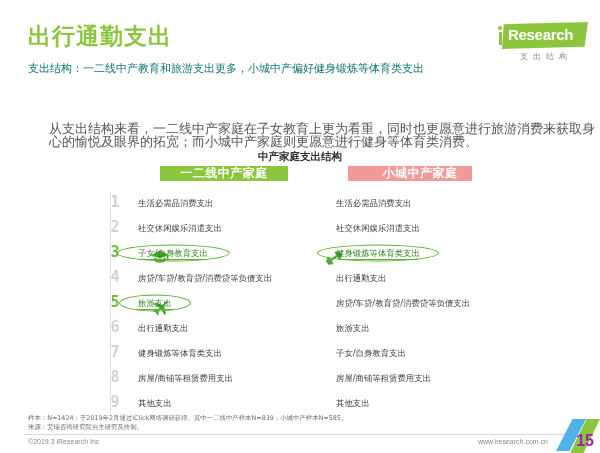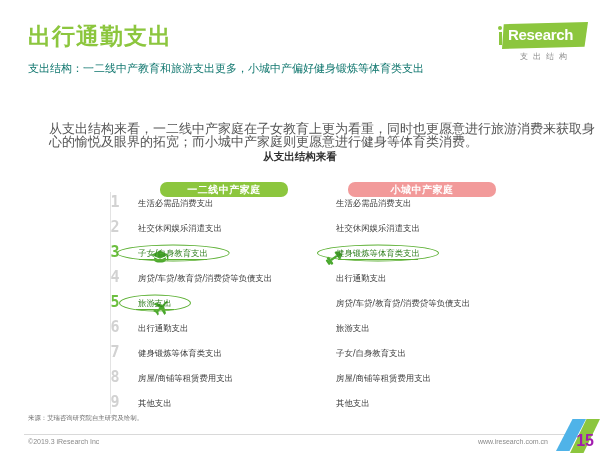--- a/index.html
+++ b/index.html
@@ -50,28 +50,27 @@
     position:absolute;left:28px;top:122px;width:548px;
     font-size:13px;color:#555;line-height:13px;margin-left:21px;
   }
 
   
   .chart-title{
     position:absolute;left:0;right:0;top:150px;
     text-align:center;font-size:10.5px;font-weight:bold;color:#2e2e2e;
   }
   .pill{
-    position:absolute;top:166px;height:15px;border-radius:7px;
-    font-size:10px;font-weight:bold;color:#fff;
+    position:absolute;top:166px;height:15px;border-radius:0;
+    font-size:12px;font-weight:bold;color:#fff;
     display:flex;align-items:center;justify-content:center;
     letter-spacing:0.5px;
-    margin-top:16px;
   }
   .pill-a{left:160px;width:128px;background:#8cc63e;}
-  .pill-b{left:348px;width:148px;background:#f29a9a;}
+  .pill-b{left:348px;width:104px;background:#f29a9a;padding-left:20px;}
 
   .vline{
     position:absolute;left:110px;top:192px;width:1px;height:222px;
     background:#e3e3e3;
   }
 
   .rows{position:absolute;left:0;top:190px;width:600px;}
   .row{position:relative;height:25px;}
   .num{
     position:absolute;left:104px;width:22px;text-align:center;
@@ -146,21 +145,21 @@
     <div class="logo-shape"></div>
     <div class="logo-i-dot"></div>
     <div class="logo-i-stem"></div>
     <div class="logo-word">Research</div>
     <div class="logo-cn">支出结构</div>
   </div>
 
   <div class="sub-title">支出结构：一二线中产教育和旅游支出更多，小城中产偏好健身锻炼等体育类支出</div>
   <div class="lede">从支出结构来看，一二线中产家庭在子女教育上更为看重，同时也更愿意进行旅游消费来获取身心的愉悦及眼界的拓宽；而小城中产家庭则更愿意进行健身等体育类消费。</div>
 
-  <div class="chart-title">从支出结构来看</div>
+  <div class="chart-title">中产家庭支出结构</div>
   <div class="pill pill-a">一二线中产家庭</div>
   <div class="pill pill-b">小城中产家庭</div>
 
   <div class="vline"></div>
 
   <div class="rows" id="rows">
       <div class="row">
         <div class="num">1</div>
         <div class="cell cell-a"><span class="txt">生活必需品消费支出</span></div>
         <div class="cell cell-b"><span class="txt">生活必需品消费支出</span></div>
@@ -220,20 +219,21 @@
         <div class="cell cell-b"><span class="txt">房屋/商铺等租赁费用支出</span></div>
       </div>
       <div class="row">
         <div class="num">9</div>
         <div class="cell cell-a"><span class="txt">其他支出</span></div>
         <div class="cell cell-b"><span class="txt">其他支出</span></div>
       </div>
     </div>
 
   <div class="note">
+    <div>样本：N=1424；于2019年2月通过iClick网络调研获得。其中一二线中产样本N=839；小城中产样本N=585。</div>
     <div>来源：艾瑞咨询研究院自主研究及绘制。</div>
   </div>
   <div class="rule"></div>
   <div class="copy">©2019.3 iResearch Inc</div>
   <div class="site">www.iresearch.com.cn</div>
   <div class="corner">
     <div class="c1"></div>
     <div class="c2"></div>
   </div>
   <div class="pageno">15</div>

